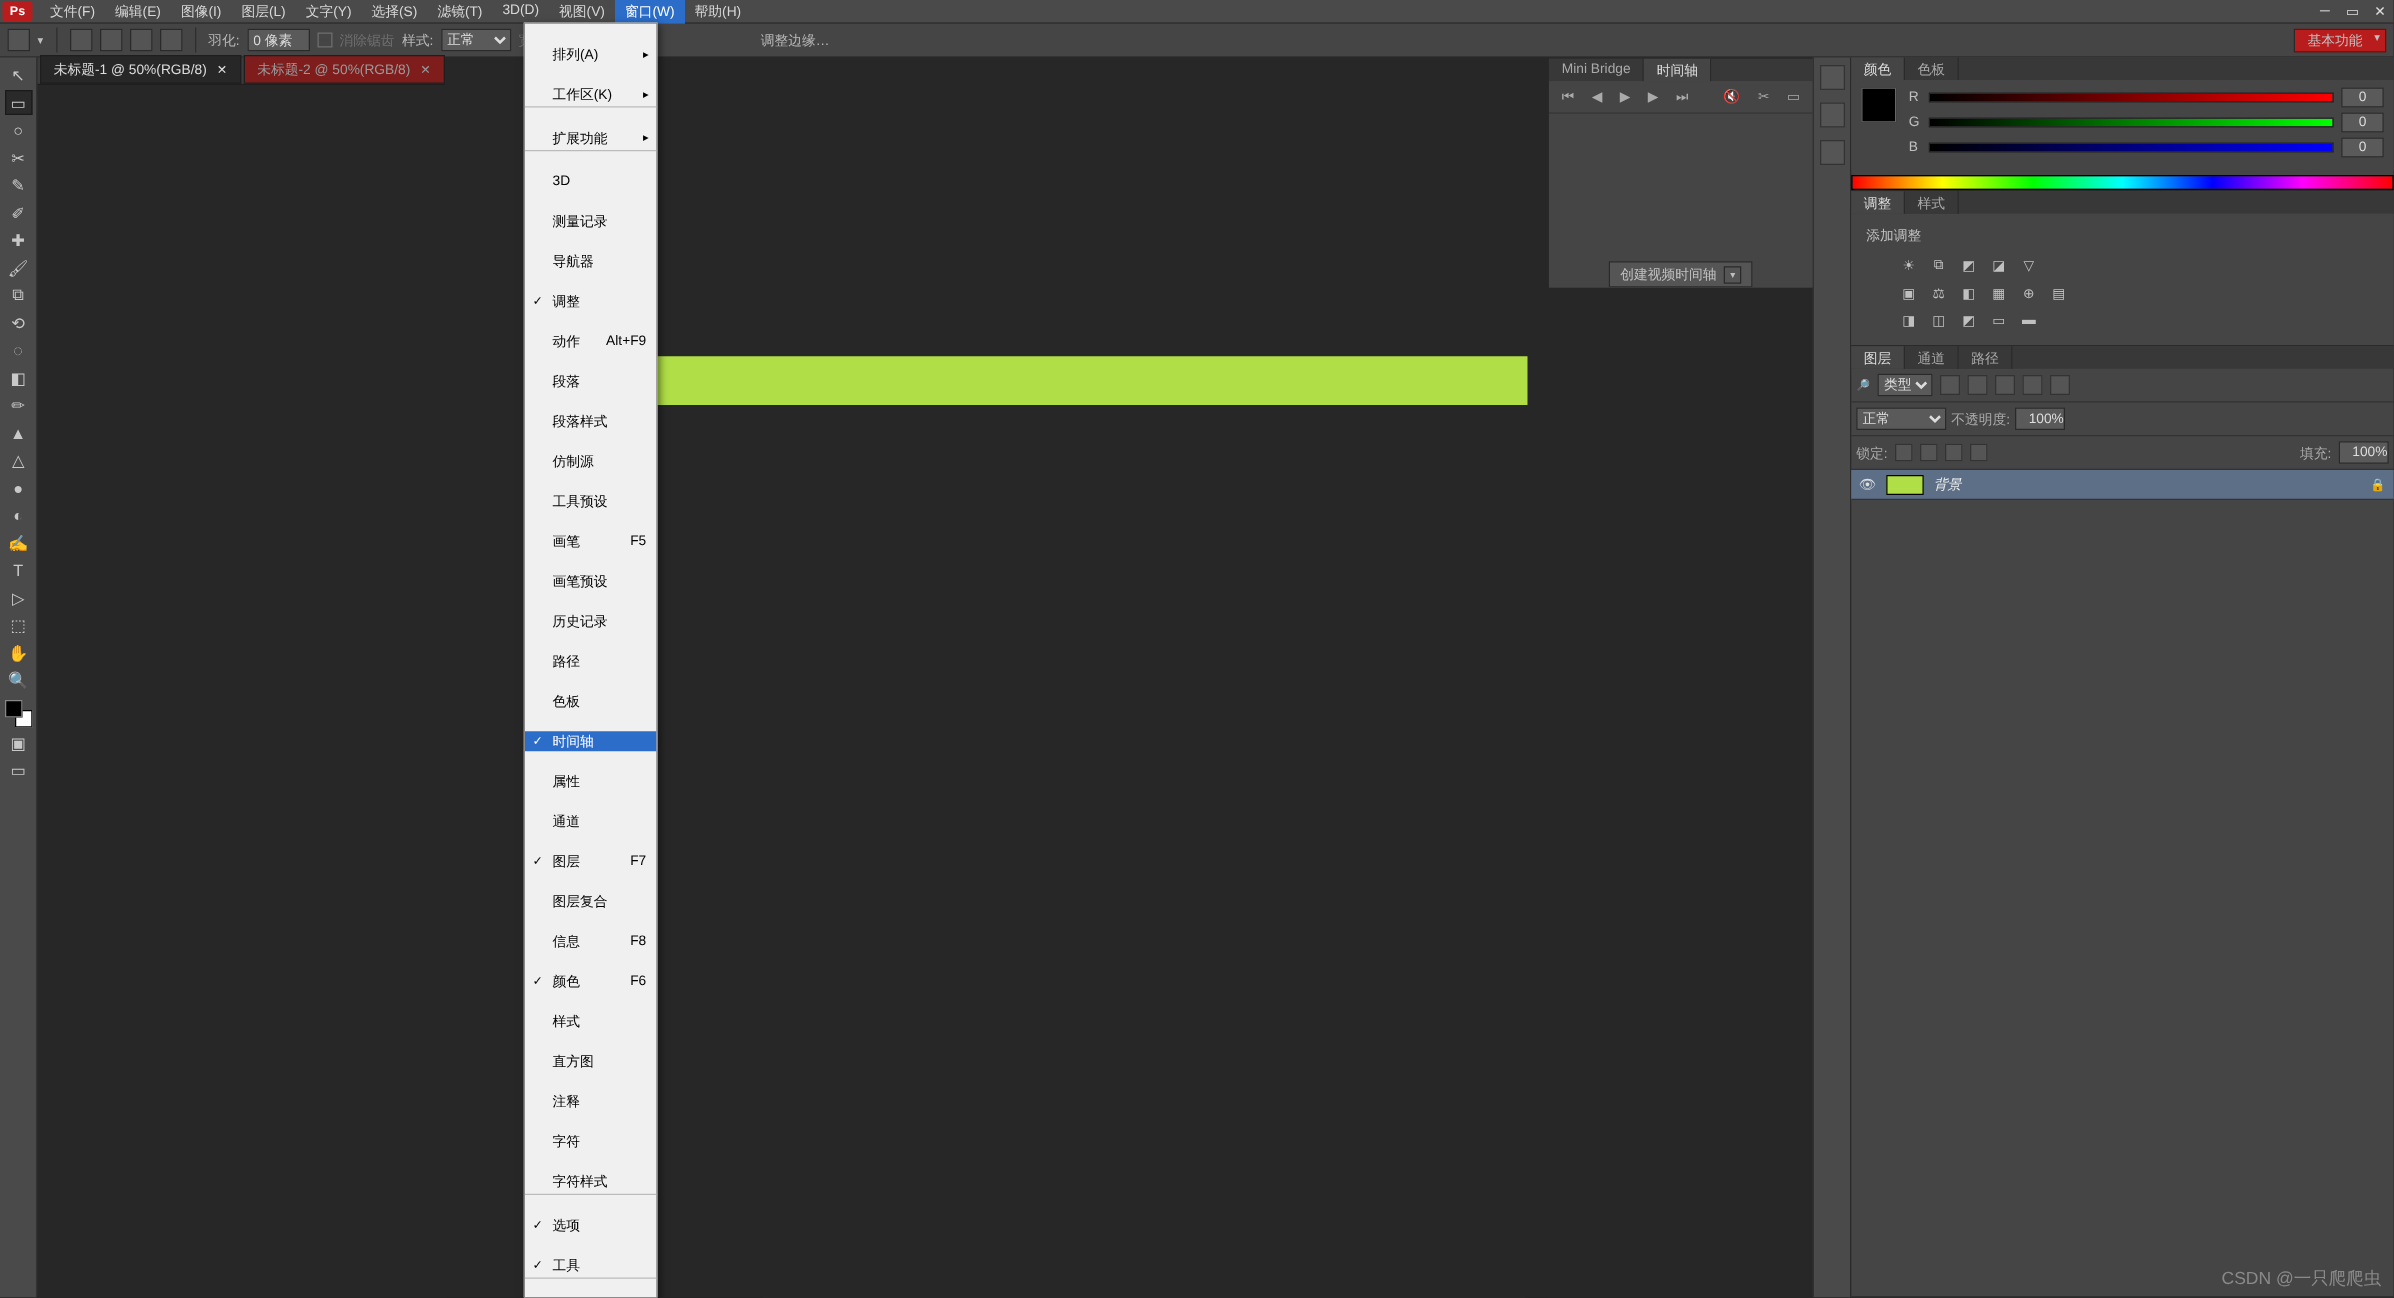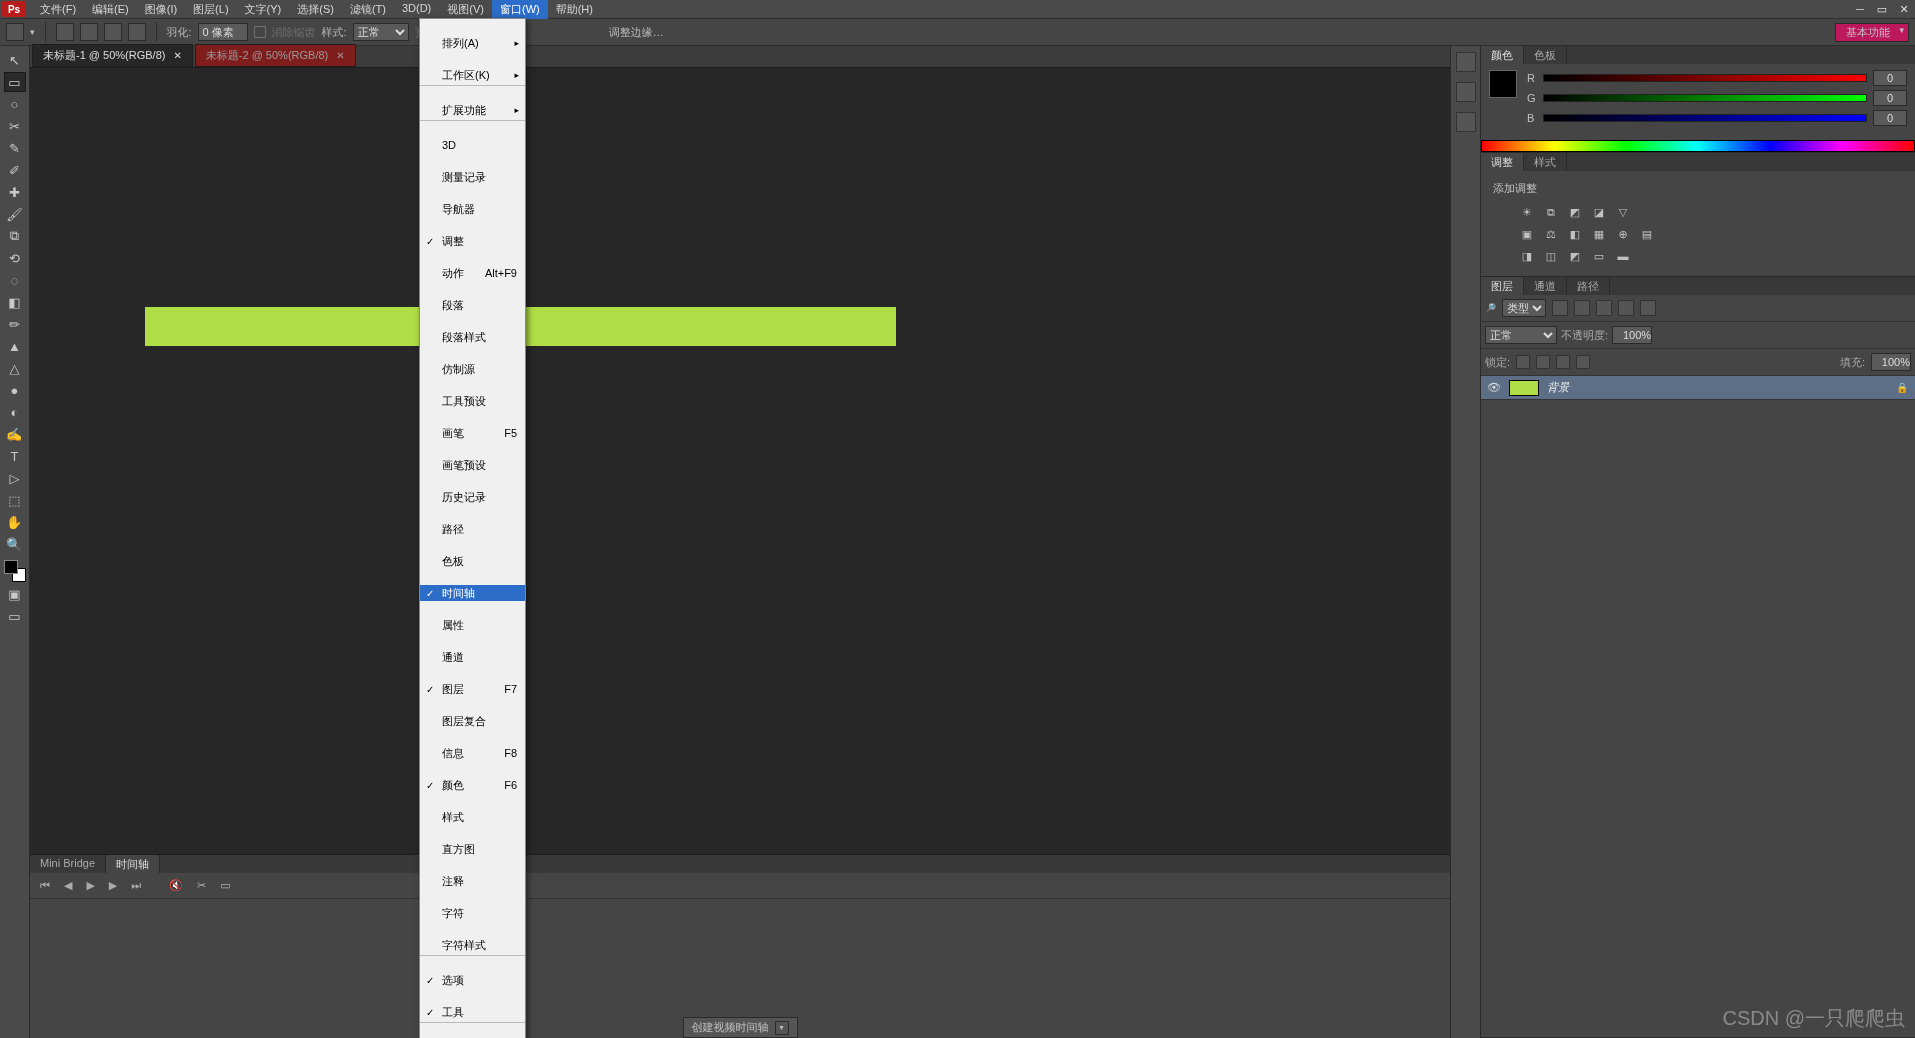--- a/index.html
+++ b/index.html
@@ -11,30 +11,30 @@
 .winctrl { margin-left:auto; display:flex; }
 .winctrl span { width:22px; height:18px; display:flex; align-items:center; justify-content:center; color:#ddd; }
 .optbar { height:28px; background:#454545; border-top:1px solid #2e2e2e; border-bottom:1px solid #2e2e2e; display:flex; align-items:center; padding:0 6px; gap:6px; }
 .optbar .ib { width:18px; height:18px; background:#545454; border:1px solid #2a2a2a; }
 .optbar .sep { width:1px; height:20px; background:#2e2e2e; margin:0 4px; }
 .optbar input { background:#5a5a5a; border:1px solid #2a2a2a; color:#ddd; padding:1px 4px; width:50px; height:18px; }
 .optbar select { background:#5a5a5a; border:1px solid #2a2a2a; color:#ddd; height:18px; width:56px; }
 .optbar .lab { color:#b8b8b8; }
 .optbar .lab.dim { color:#6f6f6f; }
 .optbar .ck { width:12px; height:12px; border:1px solid #6f6f6f; display:inline-block; }
-.workspace-btn { margin-left:auto; background:#be185d; border:1px solid #2a2a2a; padding:1px 18px 1px 10px; position:relative; }
+.workspace-btn { margin-left:auto; background:#b91c1c; border:1px solid #2a2a2a; padding:1px 18px 1px 10px; position:relative; }
 .workspace-btn::after { content:"▾"; position:absolute; right:4px; top:1px; font-size:9px; }
 .main { position:absolute; top:46px; bottom:0; left:0; right:0; display:flex; }
 .toolbox { width:30px; background:#4a4a4a; border-right:1px solid #2a2a2a; display:flex; flex-direction:column; align-items:center; padding-top:4px; gap:2px; }
 .tool { width:22px; height:20px; display:flex; align-items:center; justify-content:center; color:#c8c8c8; font-size:13px; cursor:default; }
 .tool.sel { background:#2a2a2a; border:1px solid #1a1a1a; }
 .fgbg { position:relative; width:22px; height:22px; margin-top:4px; }
 .fgbg .bg { position:absolute; right:0; bottom:0; width:14px; height:14px; background:#fff; border:1px solid #000; }
 .fgbg .fg { position:absolute; left:0; top:0; width:14px; height:14px; background:#000; border:1px solid #888; }
-.docarea { flex:1; display:flex; flex-direction:column; background:#272727; position:relative; }
+.docarea { flex:1; display:flex; background:#272727; position:relative; }
 .tabbar { height:22px; background:#3c3c3c; display:flex; align-items:flex-end; border-bottom:1px solid #1e1e1e; }
 .doctab { padding:3px 10px; border:1px solid #1e1e1e; margin-left:2px; background:#7f1d1d; color:#999; display:flex; align-items:center; gap:8px; }
 .doctab.active { background:#272727; color:#ddd; font-weight:normal; }
 .doctab .x { font-size:10px; }
 .canvas-wrap { flex:1; background:#272727; position:relative; overflow:hidden; }
 .canvas { position:absolute; background:#b0de47; }
 .statusbar { height:16px; background:#454545; border-top:1px solid #2a2a2a; display:flex; align-items:center; padding:0 8px; gap:14px; color:#bbb; font-size:10px; }
 .statusbar .arrow { margin-left:6px; }
 .bottom-panels { height:184px; background:#454545; border-top:1px solid #1e1e1e; display:flex; flex-direction:column; }
 .panel-tabs { height:18px; background:#383838; display:flex; }
@@ -77,21 +77,21 @@
 .layer .thumb { width:30px; height:16px; background:#b0de47; border:1px solid #000; }
 .layer .name { color:#eee; font-style:italic; flex:1; }
 .layer .lock { font-size:10px; }
 .dropdown { position:absolute; left:419px; top:18px; width:107px; background:#f0f0f0; border:1px solid #888; box-shadow:2px 2px 6px rgba(0,0,0,.5); z-index:100; }
 .dropdown .di { height:16px; padding:0 22px 0 22px; display:flex; align-items:center; color:#000; position:relative; cursor:default;margin-top:16px; }
 .dropdown .di.sub::after { content:"▸"; position:absolute; right:6px; font-size:9px; }
 .dropdown .di.ck::before { content:"✓"; position:absolute; left:6px; font-size:10px; }
 .dropdown .di.sel { background:#2b6dc9; color:#fff; }
 .dropdown .di .sc { position:absolute; right:8px; color:#000; }
 .dropdown hr { border:none; border-top:1px solid #bbb; margin:2px 0; }
-.watermark { position:absolute; right:10px; bottom:6px; color:#ccc; opacity:.5; font-size:20px; pointer-events:none; }
+.watermark { position:absolute; right:10px; bottom:6px; color:#ccc; opacity:.5; font-size:14px; pointer-events:none; }
 </style>
 </head>
 <body>
 
 <div class="menubar">
   <div class="ps-logo">Ps</div>
   <div id="menuitems" style="display: flex;">
       <div class="mi">文件(F)</div>
       <div class="mi">编辑(E)</div>
       <div class="mi">图像(I)</div>

